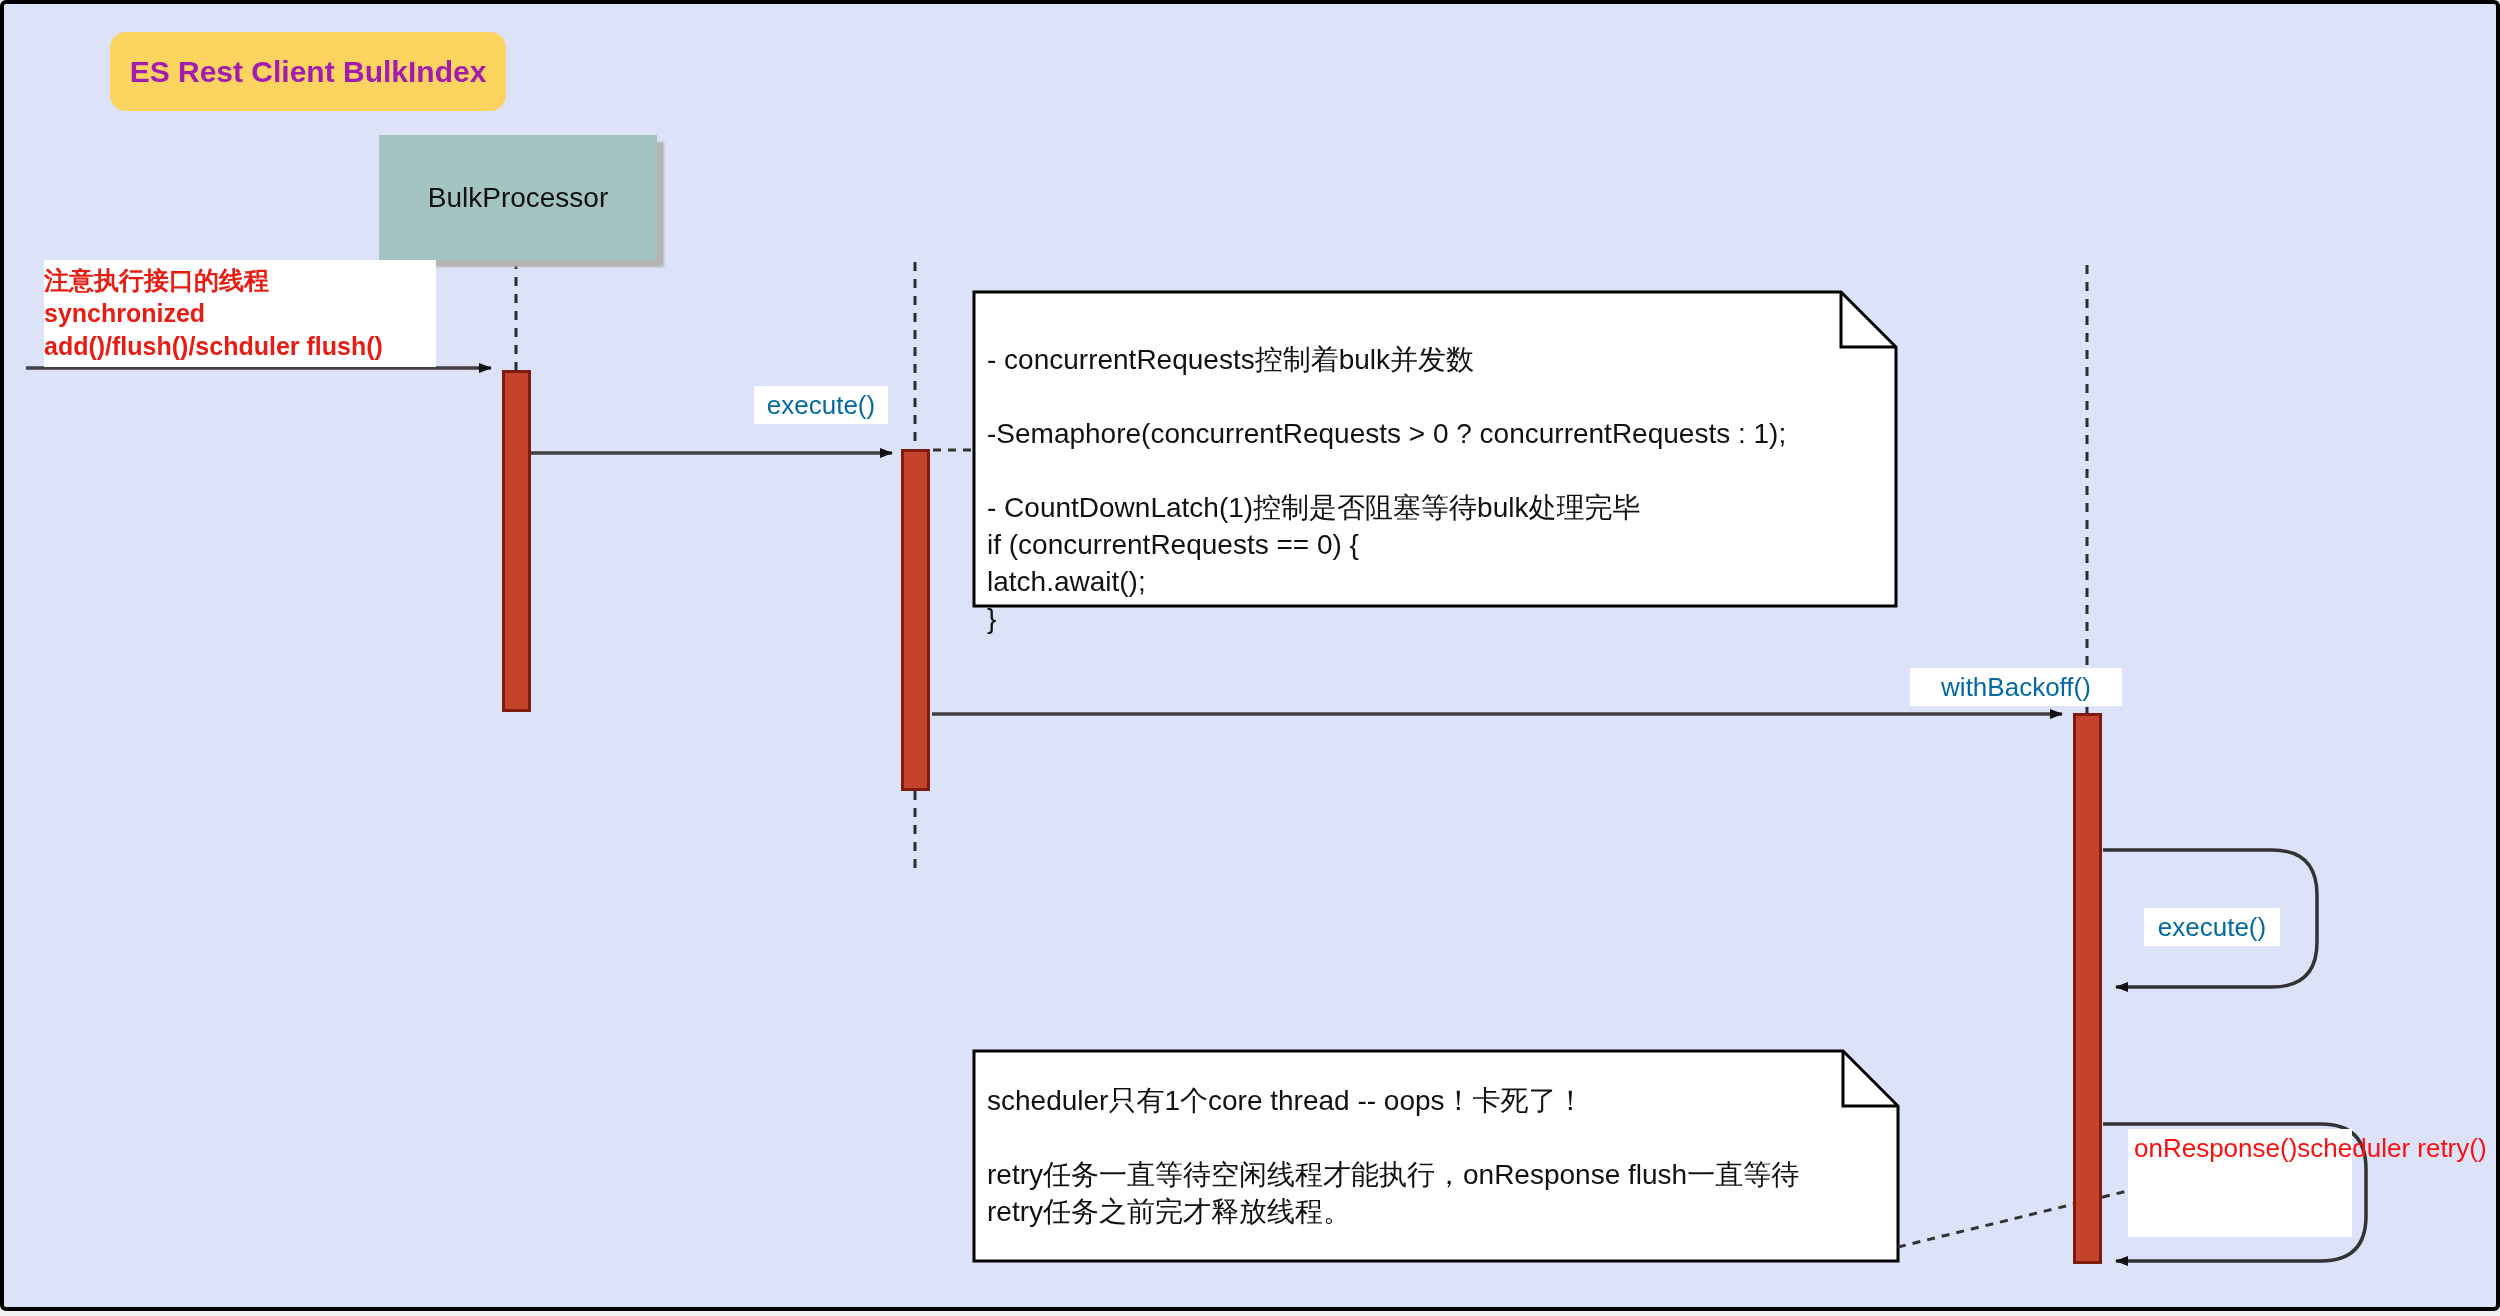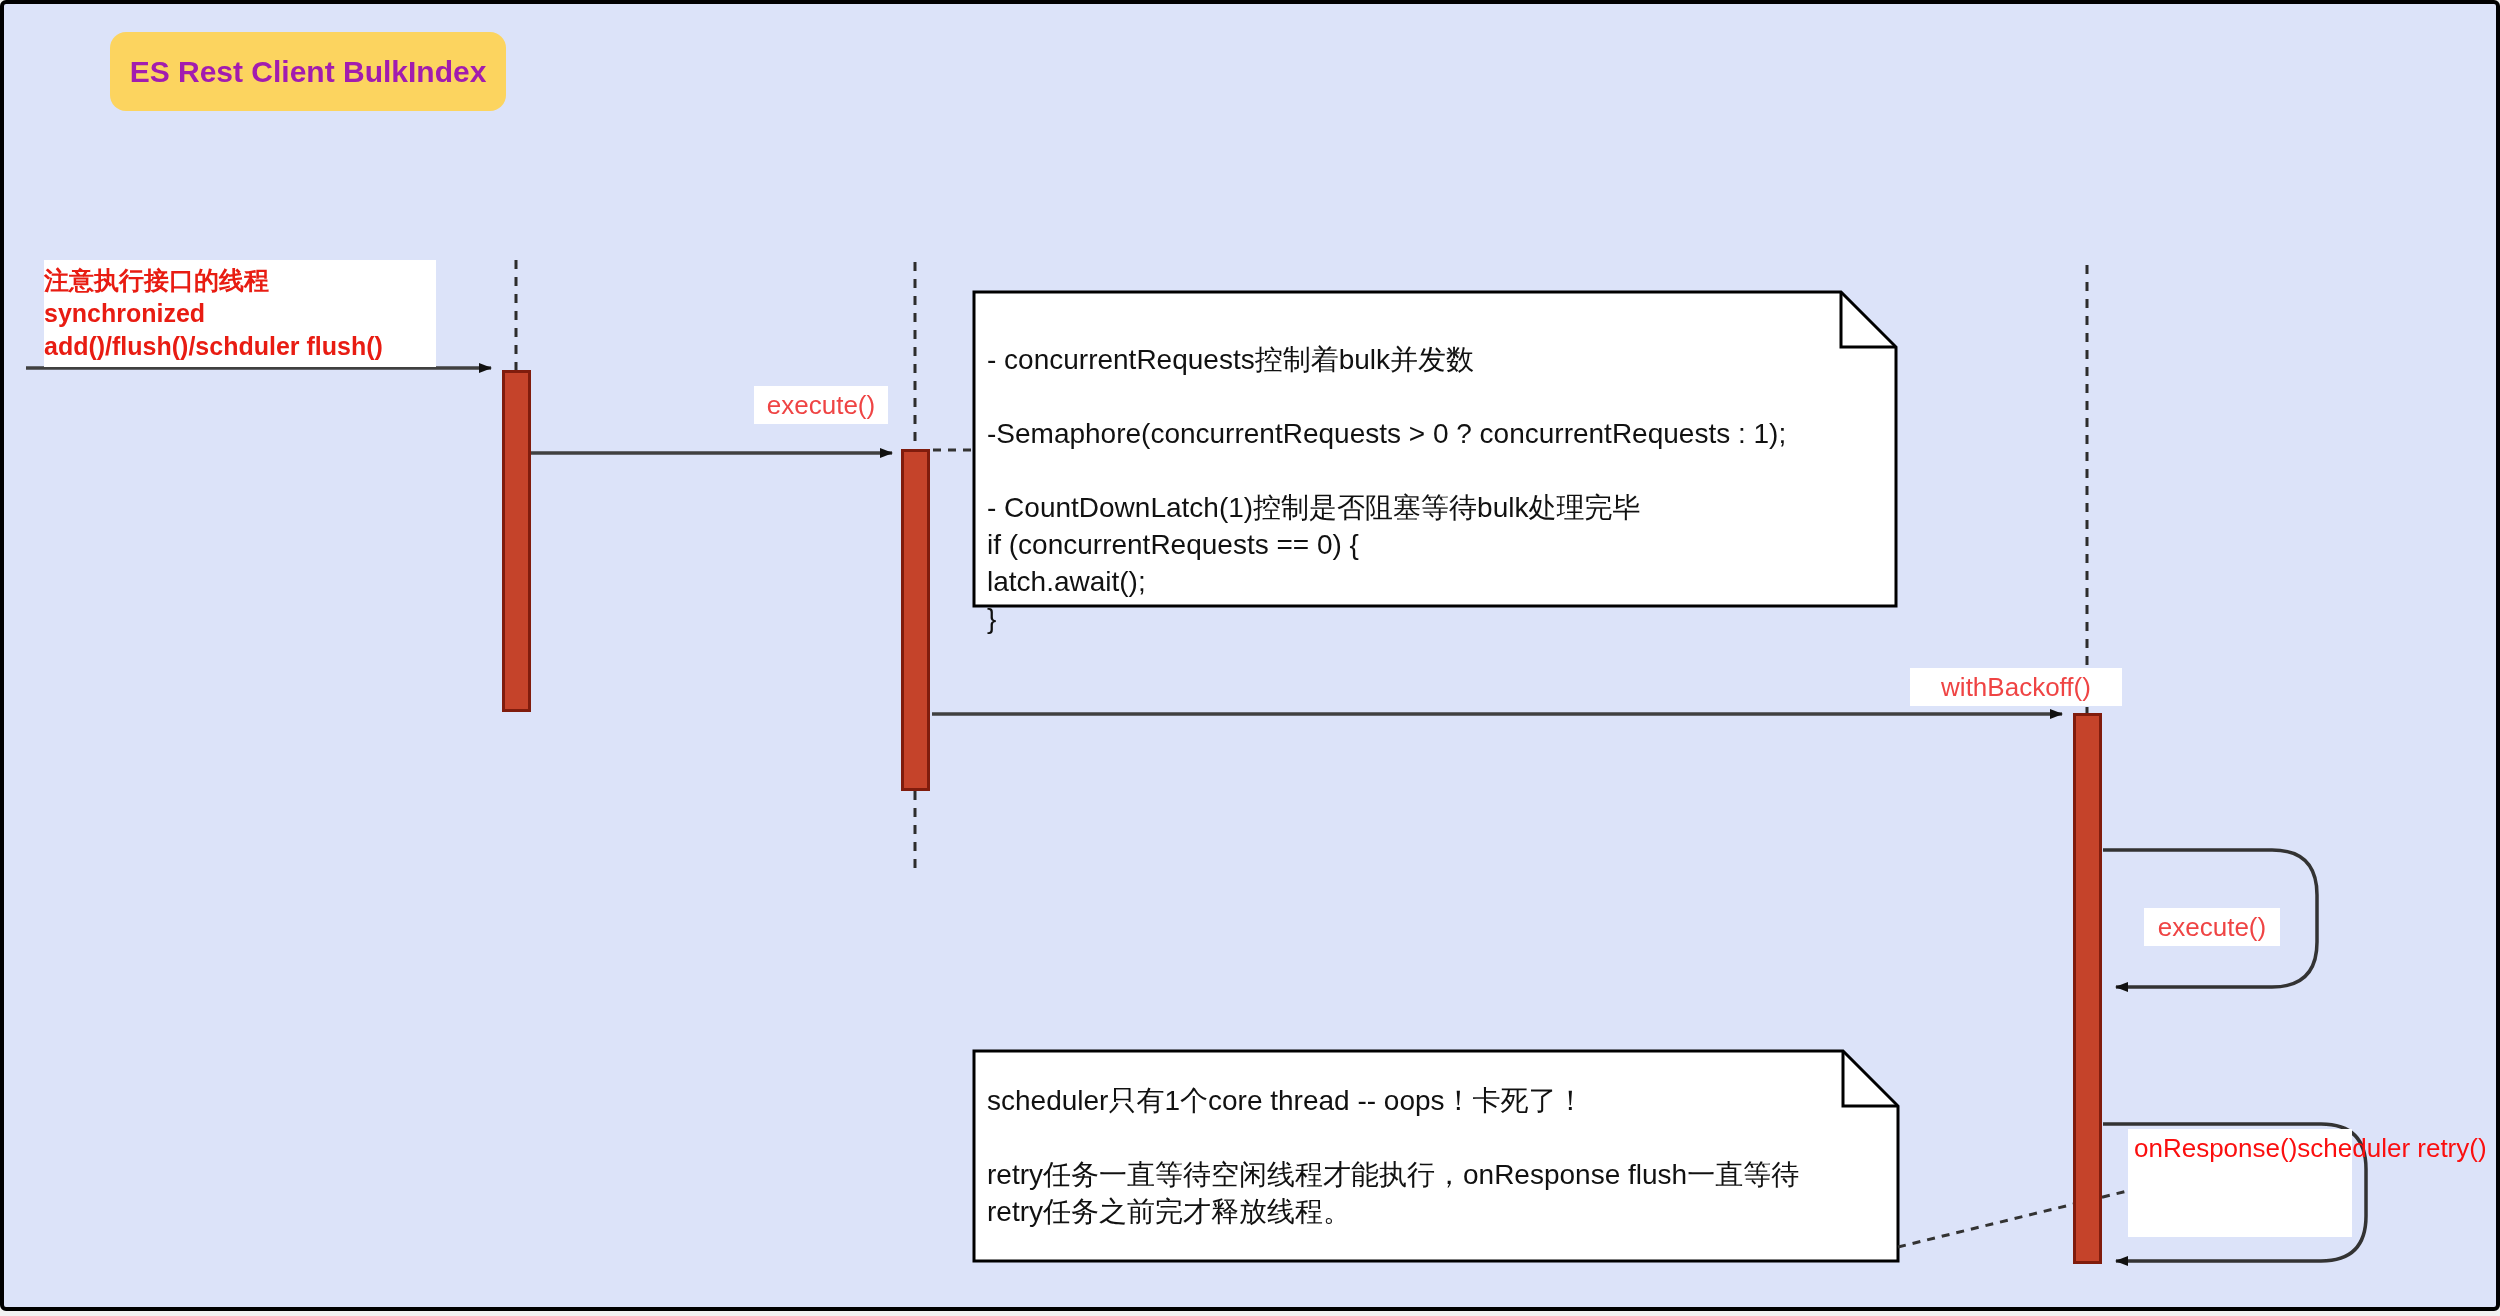--- a/index.html
+++ b/index.html
@@ -34,21 +34,21 @@
     background:#fff;
     color:#e81c12;
     font-size:25px;font-weight:bold;
     line-height:33px;
     text-align:left;
     white-space:pre-line;
   }
   .msg-label{
     background:#fff;
     display:flex;align-items:center;justify-content:center;
-    font-size:26px;color:#ef4444;
+    font-size:26px;color:#0369a1;
     white-space:nowrap;
   }
   .msg-label-red{
     background:#fff;
     font-size:26px;color:#fb0f0f;
     white-space:nowrap;
     display:flex;flex-direction:row;justify-content:space-between;
     text-align:center;
     padding:4px 6px;box-sizing:border-box;
   }
@@ -88,20 +88,21 @@
 
     <path d="M 970 1047 L 1839 1047 L 1894 1102 L 1894 1257 L 970 1257 Z" fill="#ffffff" stroke="#000" stroke-width="3"></path>
     <path d="M 1839 1047 L 1839 1102 L 1894 1102" fill="none" stroke="#000" stroke-width="3"></path>
 
     <line x1="929" y1="446" x2="968" y2="446" stroke="#333" stroke-width="3" stroke-dasharray="8 7"></line>
     <line x1="1894" y1="1243" x2="2152" y2="1180" stroke="#333" stroke-width="3" stroke-dasharray="8 7"></line>
   </svg>
 
   <div class="abs title-box" style="left:106px;top:28px;width:396px;height:79px;">ES Rest Client BulkIndex</div>
 
+  <div class="abs actor-box" style="left:375px;top:131px;width:278px;height:125px;">BulkProcessor</div>
 
   <div class="abs activation" style="left:498px;top:366px;width:29px;height:342px;"></div>
   <div class="abs activation" style="left:897px;top:445px;width:29px;height:342px;"></div>
   <div class="abs activation" style="left:2069px;top:709px;width:29px;height:551px;"></div>
 
   <div class="abs annotation" style="left:40px;top:256px;width:392px;padding:4px 0;">注意执行接口的线程
 synchronized
 add()/flush()/schduler flush()</div>
 
   <div class="abs msg-label" style="left:750px;top:382px;width:134px;height:38px;">execute()</div>

